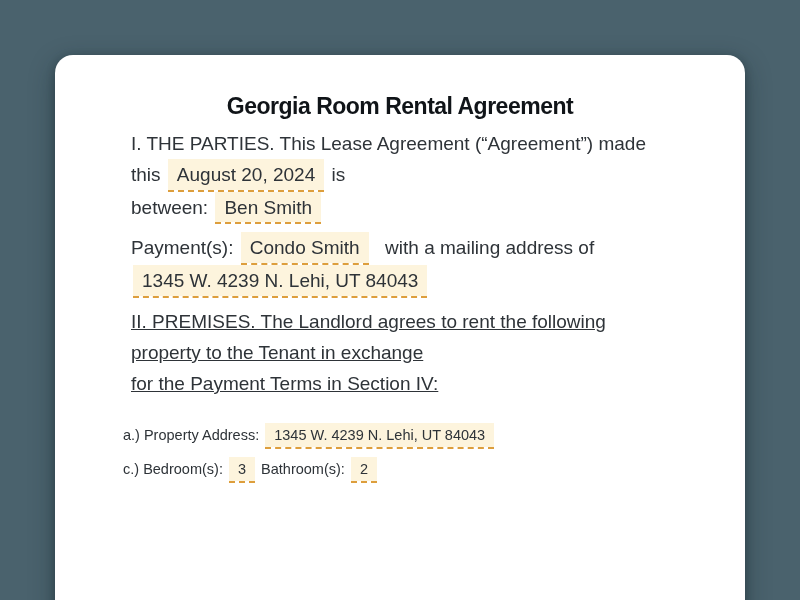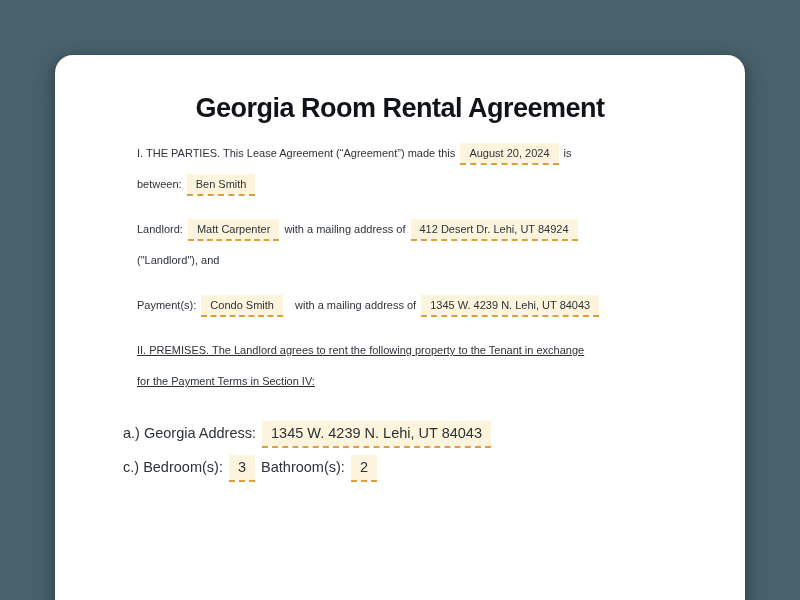--- a/index.html
+++ b/index.html
@@ -8,25 +8,25 @@
     background:#4a626d;
     font-family:"Liberation Sans","DejaVu Sans",sans-serif;
   }
   .card{
     position:absolute;left:55px;top:55px;width:690px;height:640px;
     background:#ffffff;border-radius:18px;box-sizing:border-box;
     box-shadow:0 8px 26px rgba(13,28,34,.38),0 2px 8px rgba(13,28,34,.28);
     padding:38px 68px 0 68px;
   }
   .doc-title{
-    margin:0;text-align:center;font-size:27px;font-weight:800;
+    margin:0;text-align:center;font-size:23px;font-weight:800;
     letter-spacing:-.5px;color:#101418;
   }
   p.clause{
-    margin:14px;color:#2e3338;font-size:11px;line-height:31px;
+    margin:8px;color:#2e3338;font-size:19px;line-height:31px;
   }
   .p1{margin-top:41px;}
   .p2{margin-top:34px;}
   .p3{margin-top:40px;}
   .p4{margin-top:44px;text-decoration:underline;}
   .item{margin:0;color:#2e3338;font-size:14.5px;line-height:31px;}
   .item-a{margin-top:21px;}
   .item-b,.item-c{margin-top:3px;}
   .field{
     display:inline-block;background:#fdf4dd;background-clip:padding-box;
@@ -60,45 +60,37 @@
 
   <p class="clause p1">
     <span>I. THE PARTIES. This Lease Agreement (“Agreement”) made this</span>
     <span class="field">August 20, 2024</span>
     <span>is</span>
     <br>
     <span>between:</span>
     <span class="field">Ben Smith</span>
   </p>
 
-  <p class="clause p2">
-    <span>Landlord:</span>
-    <span class="field">Matt Carpenter</span>
-    <span>with a mailing address of</span>
-    <span class="field">412 Desert Dr. Lehi, UT 84924</span>
-    <br>
-    <span>("Landlord"), and</span>
-  </p>
 
   <p class="clause p3">
     <span>Payment(s):</span>
     <span class="field">Condo Smith</span>
     <span class="sp"></span>
     <span>with a mailing address of</span>
     <span class="field">1345 W. 4239 N. Lehi, UT 84043</span>
   </p>
 
   <p class="clause p4">
     <span>II. PREMISES. The Landlord agrees to rent the following property to the Tenant in exchange</span>
     <br>
     <span>for the Payment Terms in Section IV:</span>
   </p>
 
   <p class="item item-a">
-    <span>a.) Georgia Address:</span>
+    <span>a.) Property Address:</span>
     <span class="field">1345 W. 4239 N. Lehi, UT 84043</span>
   </p>
 
 
   <p class="item item-c">
     <span>c.) Bedroom(s):</span>
     <span class="field">3</span>
     <span>Bathroom(s):</span>
     <span class="field">2</span>
   </p>

